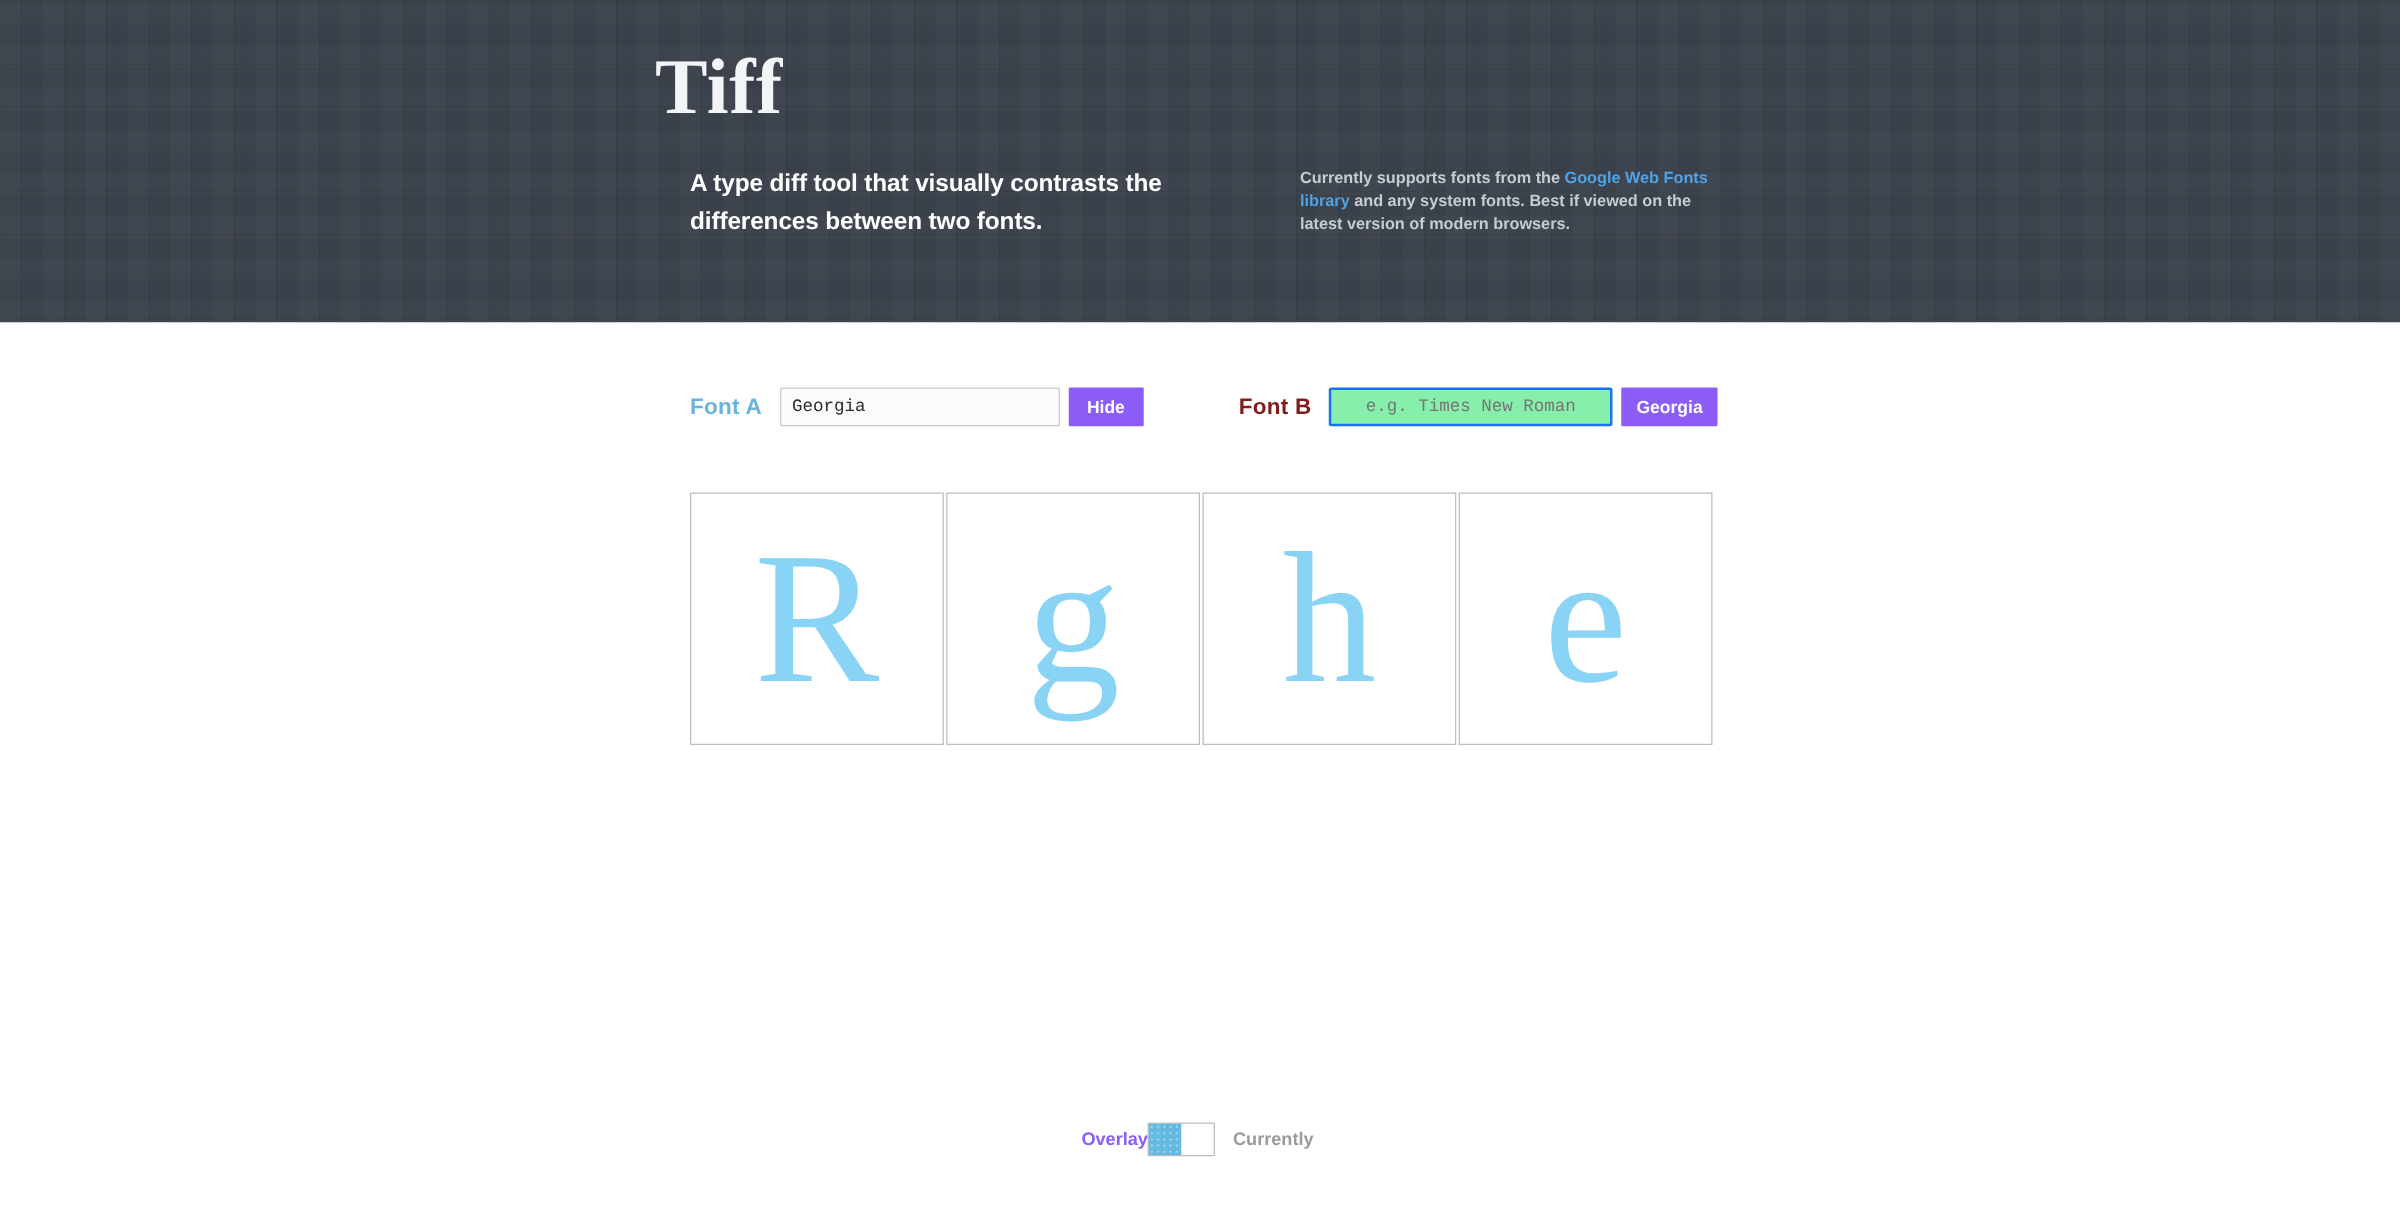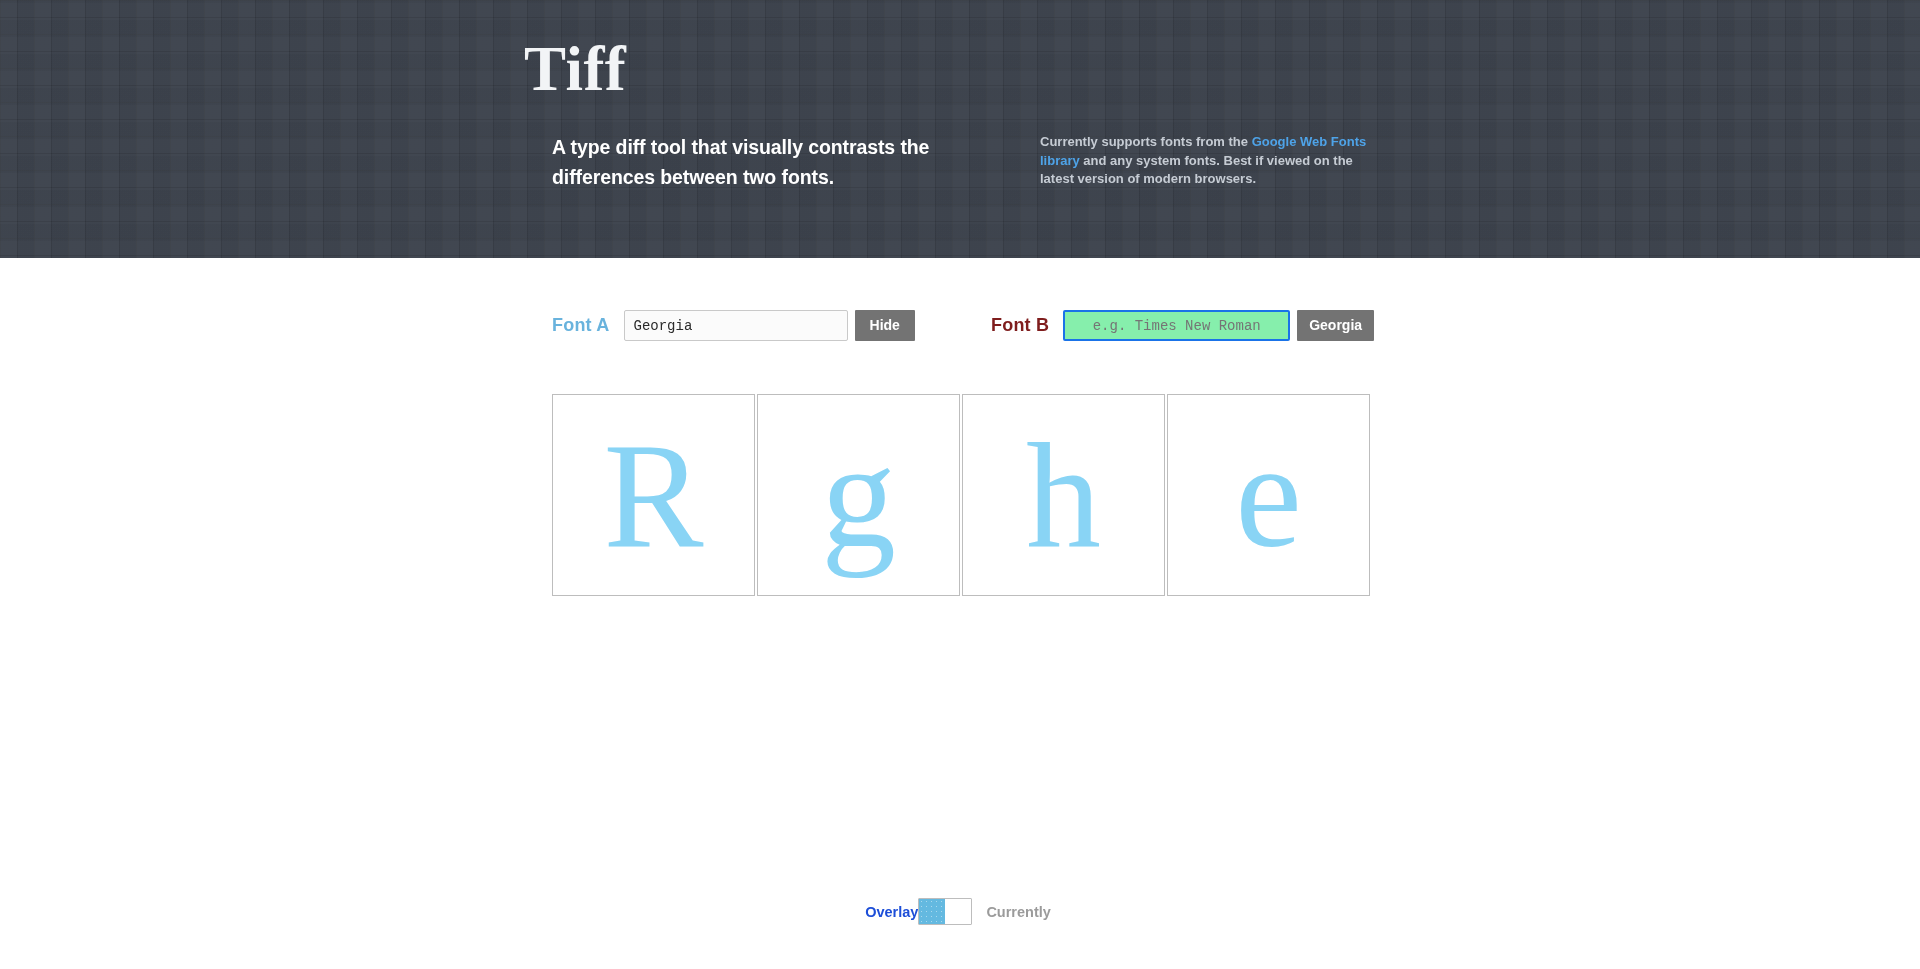--- a/index.html
+++ b/index.html
@@ -138,21 +138,21 @@
     background: #86efac;
     width: 227px;
     text-align: center;
   }
   .font-input::placeholder { color: #757575; }
 
   .font-btn {
     height: 31px;
     margin-left: 7px;
     padding: 0 15px;
-    background: #737373;
+    background: #8b5cf6;
     color: #ffffff;
     font-size: 14px;
     font-weight: bold;
     border: none;
     border-radius: 1px;
     cursor: pointer;
     font-family: "Liberation Sans", sans-serif;
     line-height: 31px;
   }
   #display-button { padding: 0 12px; }
@@ -195,21 +195,21 @@
     display: flex;
     justify-content: center;
     align-items: center;
   }
   #view-toggle-row-inner {
     display: flex;
     align-items: center;
     transform: translateX(-2px);
   }
   .toggle-label { font-size: 14.5px; font-weight: bold; }
-  #overlay-label { color: #1d4ed8; }
+  #overlay-label { color: #8b5cf6; }
   #sideways-label { color: #9b9b9b; margin-left: 14px; }
   #view-toggle {
     width: 54px;
     height: 27px;
     border: 1px solid #bdbdbd;
     background: #ffffff;
     position: relative;
     cursor: pointer;
     border-radius: 1px;
   }

